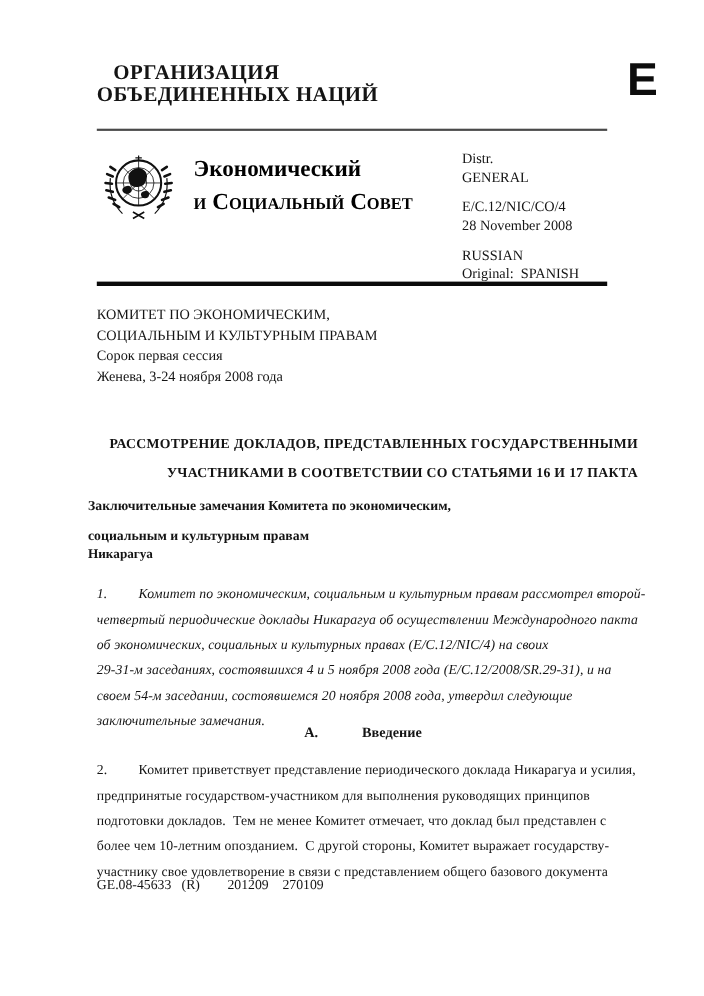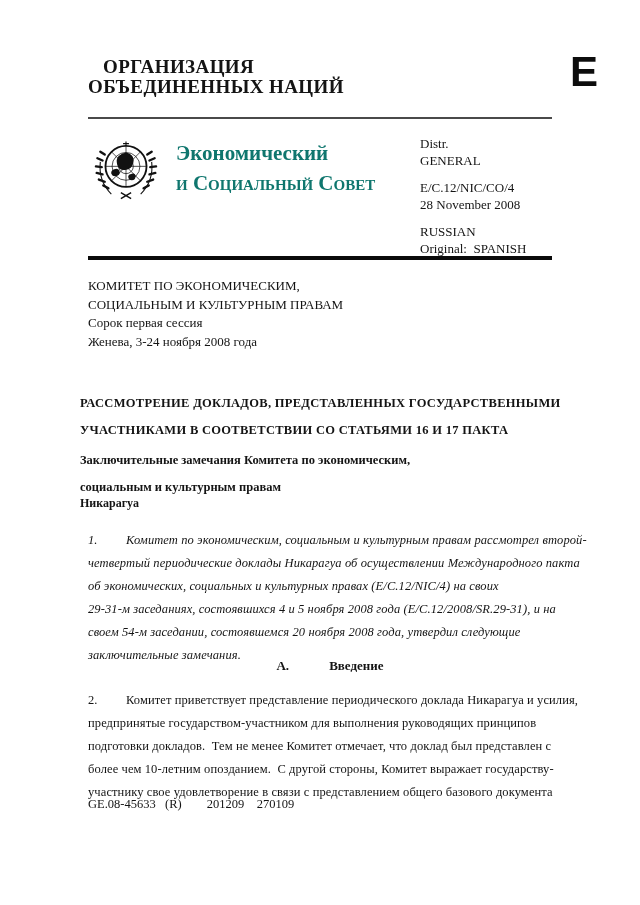--- a/index.html
+++ b/index.html
@@ -29,39 +29,39 @@
     color: #0d0d0d;
   }
   .rule-thin  { left: 88px; top: 117px; width: 464px; height: 2px; background: #4a4a4a; }
   .rule-thick { left: 88px; top: 256px; width: 464px; height: 4px; background: #0a0a0a; }
 
   .emblem { left: 89px; top: 137px; width: 74px; height: 66px; }
 
   .council {
     left: 176px; top: 138px; width: 240px;
     font-size: 21px; line-height: 30px; font-weight: bold;
-    color: #0f766e;
+    color: #000000;
   }
   .council .line2 { font-variant: small-caps; }
 
   .distr {
     left: 420px; top: 136px; width: 210px;
     font-size: 13px; line-height: 16.5px;
   }
   .distr .group { margin-bottom: 11px; }
 
   .session {
     left: 88px; top: 277px; width: 420px;
     font-size: 13px; line-height: 18.5px;
   }
 
   .title-main {
     left: 80px; top: 390px; width: 500px;
     font-size: 12.5px; line-height: 27px; font-weight: bold;
-    text-align: left; letter-spacing: 0.3px;
+    text-align: right; letter-spacing: 0.3px;
   }
   .subtitle {
     left: 80px; top: 447px; width: 500px;
     font-size: 12.5px; line-height: 27px; font-weight: bold;
     text-align: left;
   }
   .country {
     left: 80px; top: 496px; width: 500px;
     font-size: 12px; font-weight: bold; text-align: left;
   }

